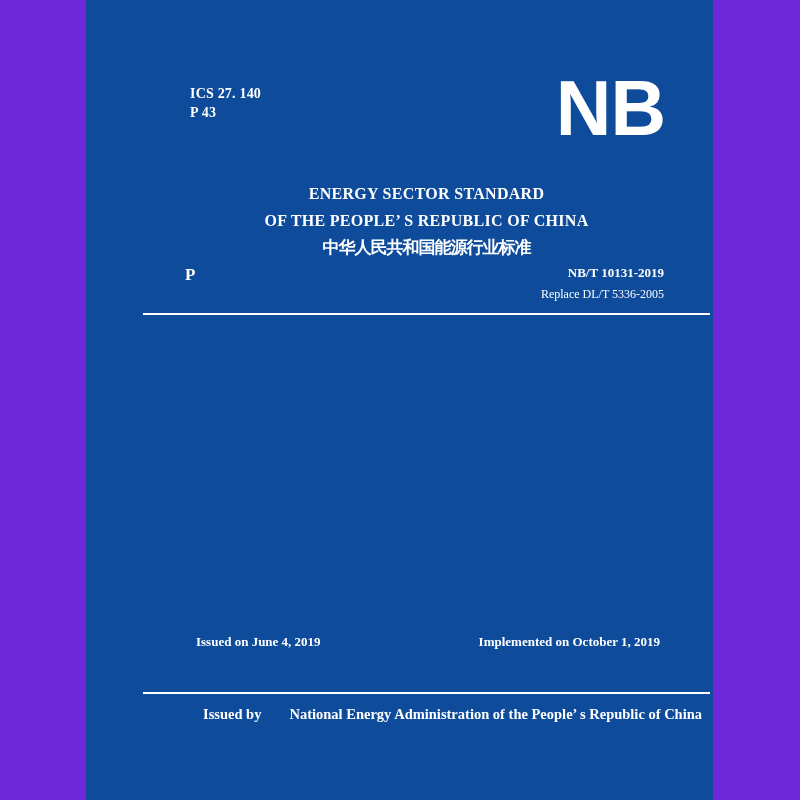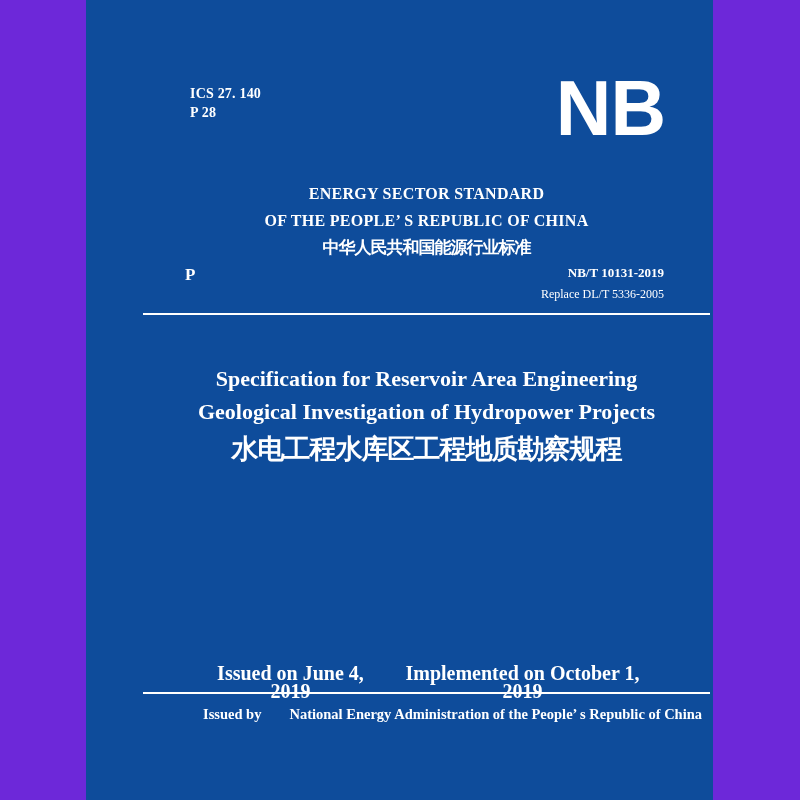--- a/index.html
+++ b/index.html
@@ -126,27 +126,26 @@
   .title-block .zh {
     font-size: 27px;
     line-height: 37px;
     margin-top: 3px;
     letter-spacing: -1px;
   }
   .dates-row {
     position: absolute;
     left: 53px;
     right: 50px;
-    top: 664px;
+    top: 633px;
     display: flex;
     justify-content: space-between;
-    font-size: 20px;
+    font-size: 13px;
     font-weight: bold;
     line-height: 18px;
-    text-align: center;
   }
   .issued-by-row {
     position: absolute;
     left: 60px;
     right: 0;
     top: 704px;
     display: flex;
     gap: 28px;
     font-size: 14.5px;
     font-weight: bold;
@@ -155,46 +154,41 @@
 </style>
 </head>
 <body>
 
 <div class="page">
   <div class="cover" style="background-color: rgb(14, 76, 155);">
     <div class="content">
 
       <div class="ics-block">
         <div>ICS 27. 140</div>
-        <div>P 28</div>
+        <div>P 43</div>
       </div>
 
       <div class="nb-logo">NB</div>
 
       <div class="org-heading">
         <div class="en">ENERGY SECTOR STANDARD</div>
         <div class="en">OF THE PEOPLE’ S REPUBLIC OF CHINA</div>
         <div class="zh">中华人民共和国能源行业标准</div>
       </div>
 
       <div class="designation">
         <div class="class-code">P</div>
         <div class="numbers">
           <div class="std-number">NB/T 10131-2019</div>
           <div class="replaces">Replace DL/T 5336-2005</div>
         </div>
       </div>
 
       <div class="rule rule-top"></div>
 
-      <div class="title-block">
-        <div class="en">Specification for Reservoir Area Engineering</div>
-        <div class="en">Geological Investigation of Hydropower Projects</div>
-        <div class="zh">水电工程水库区工程地质勘察规程</div>
-      </div>
 
       <div class="dates-row">
         <div>Issued on June 4, 2019</div>
         <div>Implemented on October 1, 2019</div>
       </div>
 
       <div class="rule rule-bottom"></div>
 
       <div class="issued-by-row">
         <div>Issued by</div>

